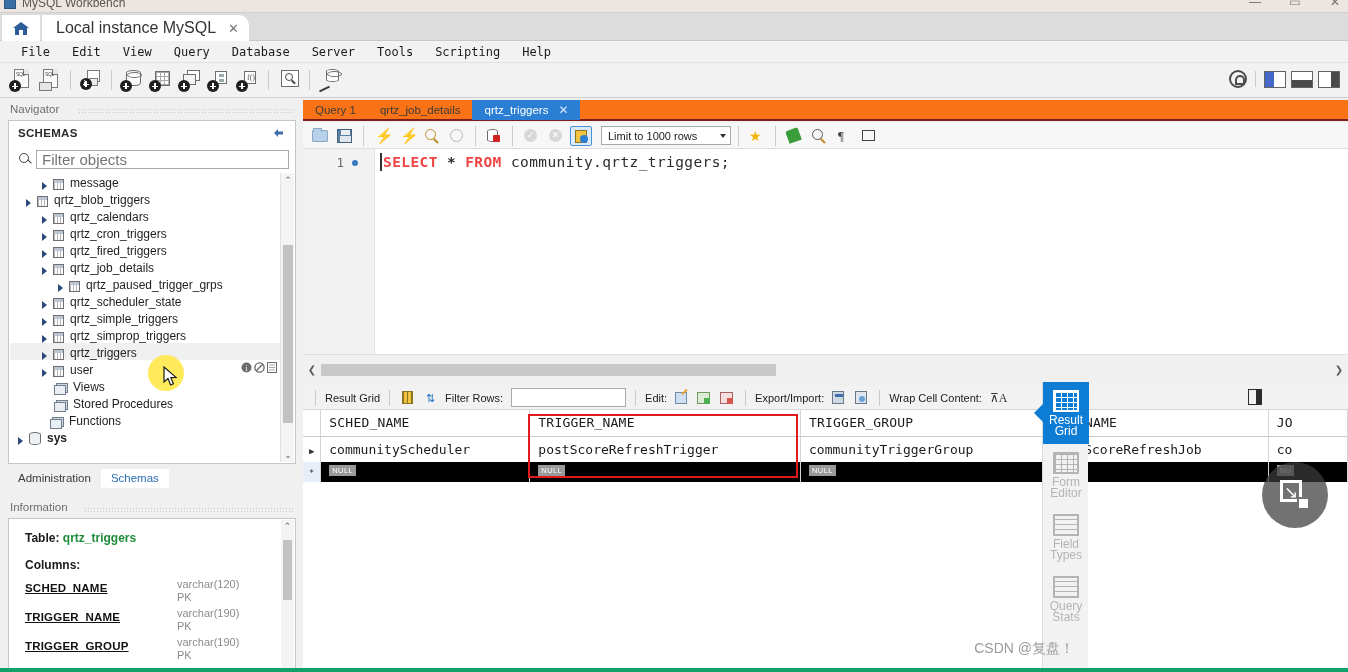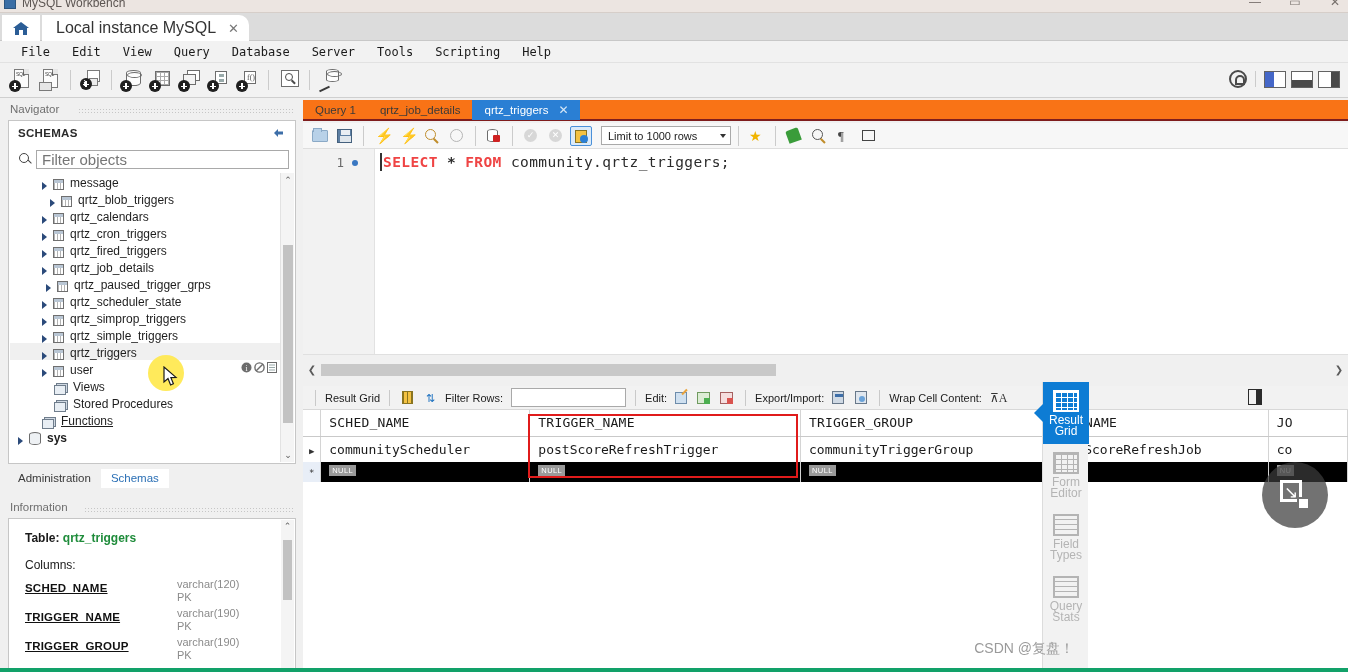--- a/index.html
+++ b/index.html
@@ -246,21 +246,21 @@
     background-image: radial-gradient(#c6c6c6 0.8px, transparent 0.9px);
     background-size: 3px 3px;
   }
   .info-panel {
     position: absolute; left: 8px; top: 518px; width: 288px; height: 154px;
     background: #fff; border: 1px solid #c6c6c6; overflow: hidden;
   }
   .info-inner { position: absolute; left: 16px; top: 12px; right: 18px; }
   .info-title { font-size: 12px; font-weight: bold; color: #1a1a1a; margin-bottom: 13px; }
   .info-title b { color: #1f8c3b; }
-  .info-colhead { font-size: 12px; font-weight: normal; color: #1a1a1a; margin-bottom: 6px; }
+  .info-colhead { font-size: 12px; font-weight: bold; color: #1a1a1a; margin-bottom: 6px; }
   .col-row { display: flex; margin-bottom: 4px; }
   .col-name {
     width: 152px; font-size: 11.5px; font-weight: bold; color: #111;
     text-decoration: underline; letter-spacing: .2px; padding-top: 4px;
   }
   .col-type { font-size: 11px; color: #8b8b8b; line-height: 12.5px; }
   .info-sv {
     position: absolute; right: 1px; top: 1px; width: 13px; bottom: 1px; background: #f4f4f4;
   }
   .info-sv .sv-thumb2 { position: absolute; left: 2px; top: 20px; width: 9px; height: 60px; background: #c2c2c2; }
@@ -582,21 +582,21 @@
       <div class="mag-small"></div>
       <input class="filter-input" placeholder="Filter objects" style="">
     </div>
 
     <div class="tree">
       <div class="tnode" style="padding-left:32px;">
         <span class="caret"></span>
         <span class="tbl-ico"></span>
         <span>message</span>
       </div>
-      <div class="tnode" style="padding-left:40px;">
+      <div class="tnode" style="padding-left:16px;">
         <span class="caret"></span>
         <span class="tbl-ico"></span>
         <span>qrtz_blob_triggers</span>
       </div>
       <div class="tnode" style="padding-left:32px;">
         <span class="caret"></span>
         <span class="tbl-ico"></span>
         <span>qrtz_calendars</span>
       </div>
       <div class="tnode" style="padding-left:32px;">
@@ -607,39 +607,39 @@
       <div class="tnode" style="padding-left:32px;">
         <span class="caret"></span>
         <span class="tbl-ico"></span>
         <span>qrtz_fired_triggers</span>
       </div>
       <div class="tnode" style="padding-left:32px;">
         <span class="caret"></span>
         <span class="tbl-ico"></span>
         <span>qrtz_job_details</span>
       </div>
-      <div class="tnode" style="padding-left:36px;">
+      <div class="tnode" style="padding-left:48px;">
         <span class="caret"></span>
         <span class="tbl-ico"></span>
         <span>qrtz_paused_trigger_grps</span>
       </div>
       <div class="tnode" style="padding-left:32px;">
         <span class="caret"></span>
         <span class="tbl-ico"></span>
         <span>qrtz_scheduler_state</span>
       </div>
       <div class="tnode" style="padding-left:32px;">
         <span class="caret"></span>
         <span class="tbl-ico"></span>
+        <span>qrtz_simple_triggers</span>
+      </div>
+      <div class="tnode" style="padding-left:32px;">
+        <span class="caret"></span>
+        <span class="tbl-ico"></span>
         <span>qrtz_simprop_triggers</span>
-      </div>
-      <div class="tnode" style="padding-left:32px;">
-        <span class="caret"></span>
-        <span class="tbl-ico"></span>
-        <span>qrtz_simple_triggers</span>
       </div>
       <div class="tnode sel" style="padding-left:32px;">
         <span class="caret"></span>
         <span class="tbl-ico"></span>
         <span>qrtz_triggers</span>
       </div>
       <div class="tnode" style="padding-left:32px;">
         <span class="caret"></span>
         <span class="tbl-ico"></span>
         <span>user</span>
@@ -661,21 +661,21 @@
         </span>
       </div>
       <div class="tnode" style="padding-left:44px;">
         <span class="view-ico"></span>
         <span>Views</span>
       </div>
       <div class="tnode" style="padding-left:44px;">
         <span class="view-ico"></span>
         <span>Stored Procedures</span>
       </div>
-      <div class="tnode" style="padding-left:32px;text-decoration:underline;">
+      <div class="tnode" style="padding-left:40px;">
         <span class="view-ico"></span>
         <span>Functions</span>
       </div>
       <div class="tnode" style="padding-left:8px;font-weight:bold;">
         <span class="caret"></span>
         <span class="db-ico"></span>
         <span>sys</span>
       </div>
     </div>
 

